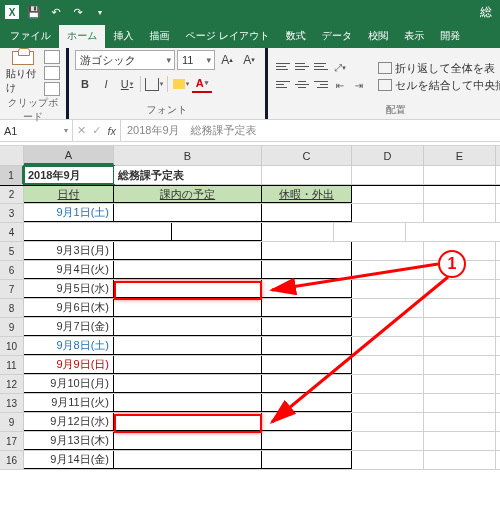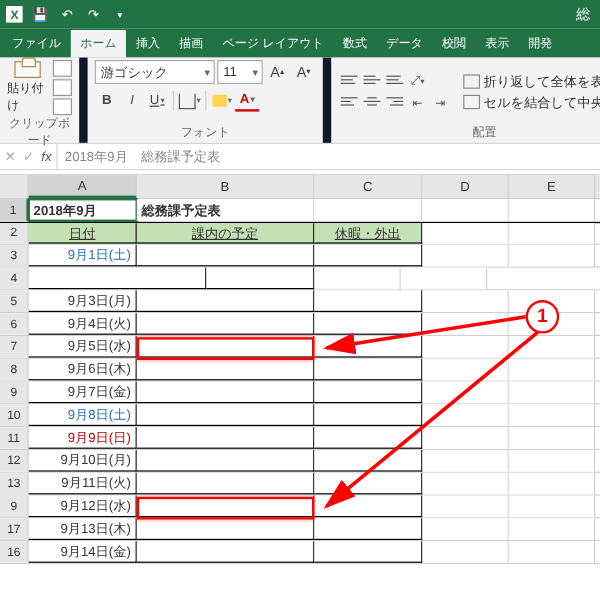--- a/index.html
+++ b/index.html
@@ -11,21 +11,21 @@
 .titlebar .qat-icon { width: 16px; height: 16px; display: flex; align-items: center; justify-content: center; color: #fff; font-size: 11px; }
 .titlebar .title { flex: 1; text-align: right; color: #fff; font-size: 12px; padding-right: 4px; }
 
 
 .tabbar { height: 24px; background: #217346; display: flex; align-items: flex-end; padding-left: 2px; }
 .tab { padding: 4px 8px 5px 8px; color: #fff; font-size: 10px; cursor: pointer; }
 .tab.active { background: #f3f3f3; color: #217346; }
 
 
 .ribbon { height: 72px; background: #f3f3f3; border-bottom: 1px solid #d4d4d4; display: flex; }
-.rgroup { border-right: 7px solid #0f172a; padding: 2px 6px 0 6px; display: flex; flex-direction: column; justify-content: space-between; }
+.rgroup { border-right: 3px solid #0f172a; padding: 2px 6px 0 6px; display: flex; flex-direction: column; justify-content: space-between; }
 .rgroup-label { text-align: center; font-size: 10px; color: #666; padding-bottom: 2px; }
 .rgroup-body { flex: 1; display: flex; align-items: center; gap: 4px; }
 
 .clipboard-big { width: 34px; height: 44px; display: flex; flex-direction: column; align-items: center; justify-content: center; gap: 2px; cursor: pointer; }
 .clip-icon { width: 22px; height: 26px; border: 1px solid #b0824b; background: #fff; position: relative; }
 .clip-icon::before { content: ""; position: absolute; top: -4px; left: 5px; width: 10px; height: 6px; border: 1px solid #b0824b; border-radius: 3px 3px 0 0; background: #fff; }
 .clipboard-side { display: flex; flex-direction: column; gap: 2px; }
 .mini-icon { width: 16px; height: 14px; border: 1px solid #999; background: #fff; cursor: pointer; }
 
 .font-top { display: flex; align-items: center; gap: 2px; }
@@ -226,20 +226,21 @@
             <div class="wicon"></div>
             <span>セルを結合して中央揃え</span>
           </div>
       </div>
     </div>
     <div class="rgroup-label">配置</div>
   </div>
 </div>
 
 <div class="namebox-row">
+  <div class="namebox">A1</div>
   <div class="fx-btns">
     <span>✕</span>
     <span>✓</span>
     <span class="fx">fx</span>
   </div>
   <div class="formula-input">2018年9月　総務課予定表</div>
 </div>
 
 <div class="grid-wrap">
   <div style="height:4px;background:#fff;border-bottom:1px solid #d4d4d4"></div>

